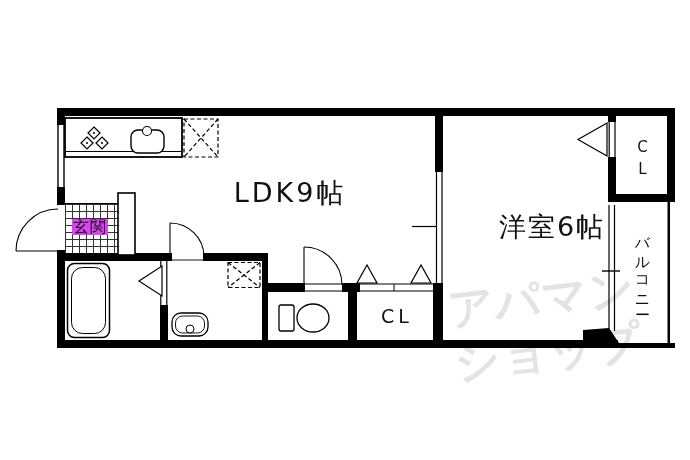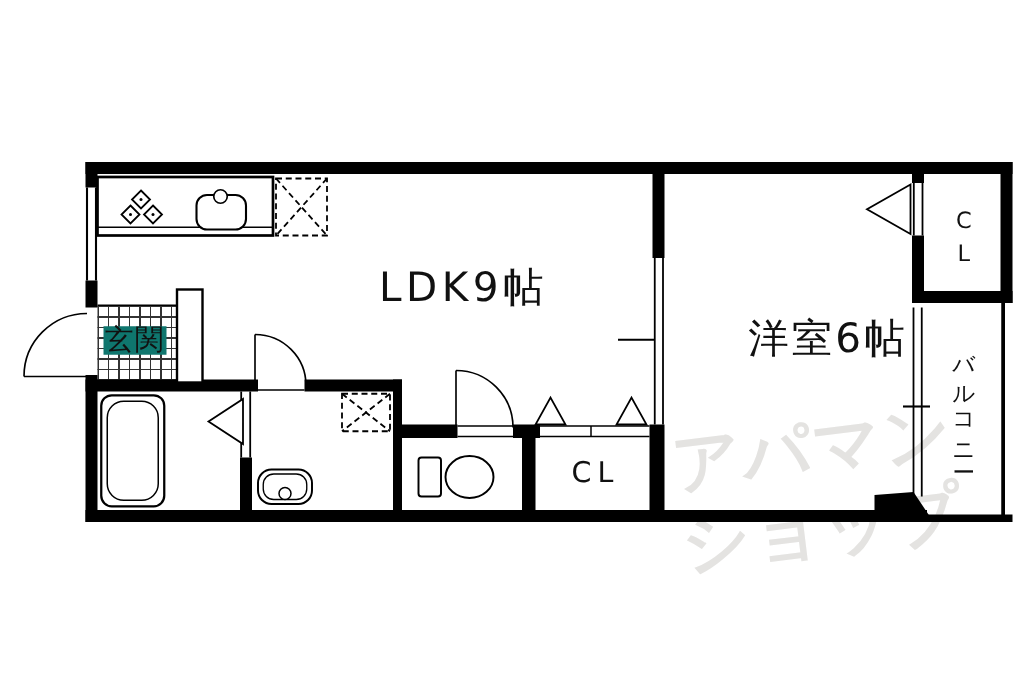--- a/index.html
+++ b/index.html
@@ -6,21 +6,21 @@
   #stage{
     position:relative;width:690px;height:460px;background:#ffffff;overflow:hidden;
     font-family:"DejaVu Sans","Liberation Sans",sans-serif;
   }
   .label{
     position:absolute;color:#111;white-space:nowrap;
     transform:translate(-50%,-50%);line-height:1;
   }
   .label-ldk{font-size:27px;letter-spacing:3px;}
   .label-western{font-size:27px;letter-spacing:2px;}
-  .label-entrance{font-size:19px;background:#0f766e;padding:0 1px;letter-spacing:1px;}
+  .label-entrance{font-size:16px;background:#d946ef;padding:0 1px;letter-spacing:1px;}
   .label-cl{font-size:19px;letter-spacing:4px;}
   .label-cl-v{font-size:15px;writing-mode:vertical-rl;text-orientation:upright;letter-spacing:4px;}
   .label-balcony{font-size:15px;writing-mode:vertical-rl;text-orientation:upright;letter-spacing:3px;}
   #genkan-tiles{
     position:absolute;left:65px;top:203px;width:53px;height:50px;
     border-top:1px solid #000;
     background-image:
       repeating-linear-gradient(to right,#333 0,#333 1px,transparent 1px,transparent 7px),
       repeating-linear-gradient(to bottom,#333 0,#333 1px,transparent 1px,transparent 7px);
   }
@@ -171,21 +171,21 @@
 
     <g stroke="#000">
       <line x1="609" y1="205" x2="609" y2="331" stroke-width="1.2"></line>
       <line x1="614.5" y1="205" x2="614.5" y2="331" stroke-width="1.2"></line>
       <line x1="602" y1="271" x2="620" y2="271" stroke-width="1.4"></line>
     </g>
 
     <polygon points="583,330 609,328 621,346 583,346" fill="#000"></polygon>
   </svg>
 
-  <div class="label label-ldk txt" style="left:309px;top:192px;">LDK9帖</div>
+  <div class="label label-ldk txt" style="left:290px;top:192px;">LDK9帖</div>
 
   <div class="label label-western txt" style="left:528px;top:226px;margin-left:24px;">洋室6帖</div>
 
   <div class="label label-entrance txt" style="left:90px;top:227px;">玄関</div>
 
   <div class="label label-cl txt" style="left:397px;top:316px;">CL</div>
 
   <div class="label label-cl-v txt" style="left:642px;top:160px;">CL</div>
 
   <div class="label label-balcony txt" style="left:642px;top:268px;">バルコニー</div>

